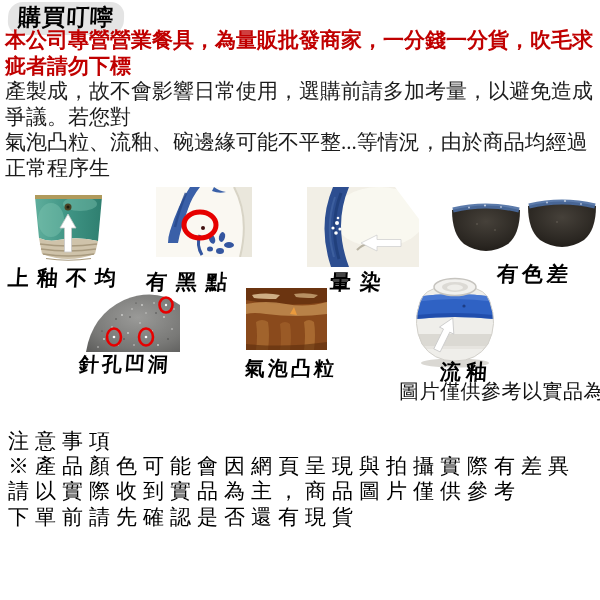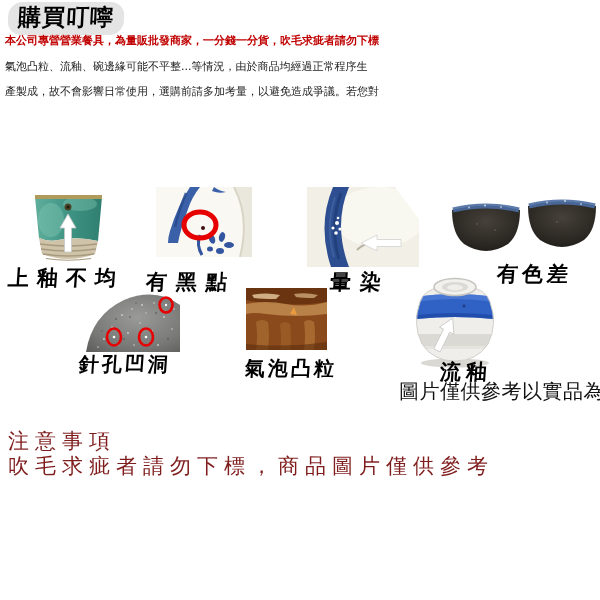--- a/index.html
+++ b/index.html
@@ -8,21 +8,21 @@
   .page { position:relative; width:600px; height:600px; background:#fff; overflow:hidden; }
 
   .title-pill{
     position:absolute; left:8px; top:2px;
     background:#e4e4e4; border-radius:14px;
     padding:0 10px 2px 10px;
     font-size:23px; font-weight:bold; color:#000; letter-spacing:1px;
     transform:skewX(-3deg);
   }
   .intro{ position:absolute; left:5px; top:28px; width:594px;
-    font-size:11px; line-height:25.6px; color:#1c1c1c; }
+    font-size:21px; line-height:25.6px; color:#1c1c1c;font-family:Liberation Serif, serif; }
   .intro .red-line{ color:#c00000; font-weight:bold; }
 
   .photo{ position:absolute; }
   .p1{ left:18px;  top:190px; }
   .p2{ left:156px; top:187px; }
   .p3{ left:307px; top:187px; }
   .p4{ left:450px; top:193px; }
   .p5{ left:84px;  top:289px; }
   .p6{ left:246px; top:288px; }
   .p7{ left:398px; top:272px; }
@@ -40,35 +40,35 @@
   .l6{ left:245px; top:355px; font-size:20px; letter-spacing:3px; }
   .l7{ left:440px; top:358px; }
 
   .ref-note{
     position:absolute; left:399px; top:378px;
     font-size:20px; color:#111; letter-spacing:0.5px; white-space:nowrap;
   }
 
   .notes{
     position:absolute; left:8px; top:429px;
-    color:#7f1d1d; font-size:21px; line-height:25.2px;
+    color:#000000; font-size:21px; line-height:25.2px;
     letter-spacing:6px; white-space:nowrap;
   }
 </style>
 </head>
 <body>
 
 <div class="page">
 
   <div class="title-pill">購買叮嚀</div>
 
   <div class="intro">
     <div class="red-line">本公司專營營業餐具，為量販批發商家，一分錢一分貨，吹毛求疵者請勿下標</div>
+    <div>產製成，故不會影響日常使用，選購前請多加考量，以避免造成爭議。若您對</div>
     <div>氣泡凸粒、流釉、碗邊緣可能不平整...等情況，由於商品均經過正常程序生</div>
-    <div>產製成，故不會影響日常使用，選購前請多加考量，以避免造成爭議。若您對</div>
   </div>
 
   <div class="photo p1">
     <svg width="100" height="76" viewBox="0 0 100 76">
       <defs>
         <linearGradient id="gCup" x1="0" y1="0" x2="1" y2="0">
           <stop offset="0" stop-color="#5fae9c"></stop>
             <stop offset="0.5" stop-color="#3f9484"></stop>
             <stop offset="1" stop-color="#2f7f70"></stop>
         </linearGradient>
@@ -257,16 +257,18 @@
   <div class="defect-label l3">暈染</div>
   <div class="defect-label l4">有色差</div>
   <div class="defect-label l5">針孔凹洞</div>
   <div class="defect-label l6">氣泡凸粒</div>
   <div class="defect-label l7">流釉</div>
 
   <div class="ref-note">圖片僅供參考以實品為主</div>
 
   <div class="notes">
     <div>注意事項</div>
-    <div>吹毛求疵者請勿下標，商品圖片僅供參考</div>
+    <div>※產品顏色可能會因網頁呈現與拍攝實際有差異</div>
+    <div>請以實際收到實品為主，商品圖片僅供參考</div>
+    <div>下單前請先確認是否還有現貨</div>
   </div>
 
 </div>
 
 </body></html>

